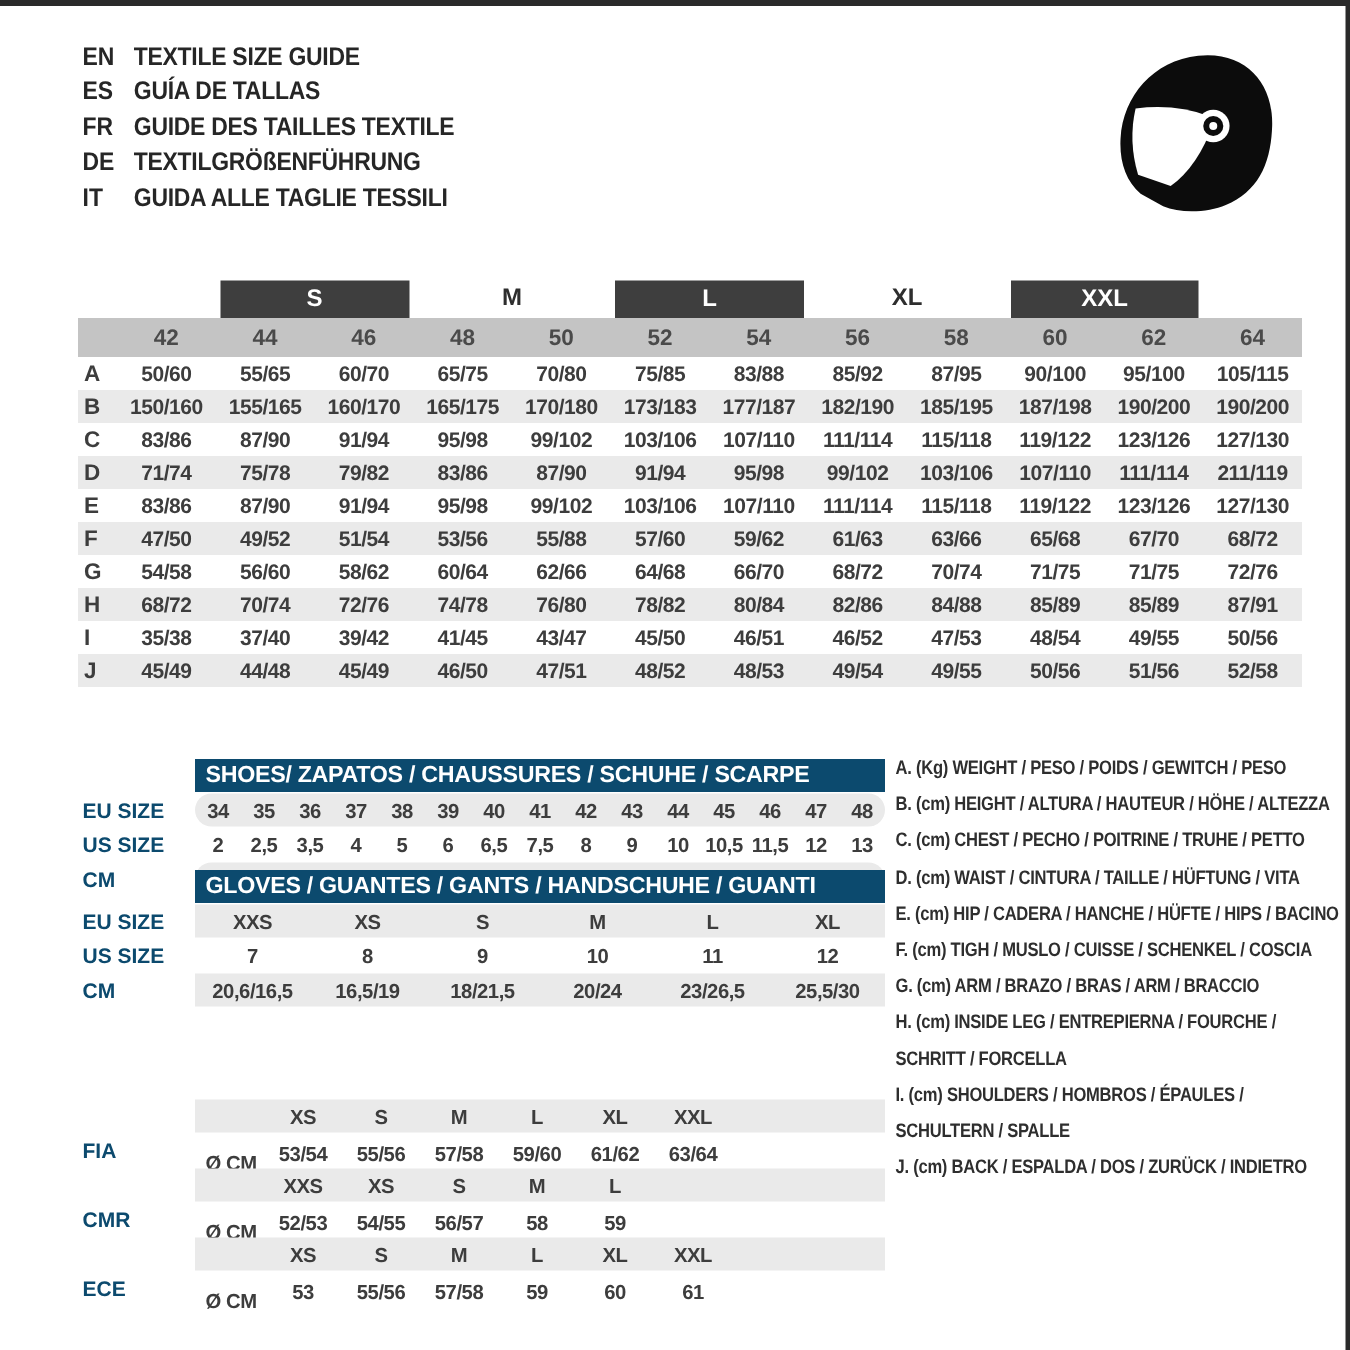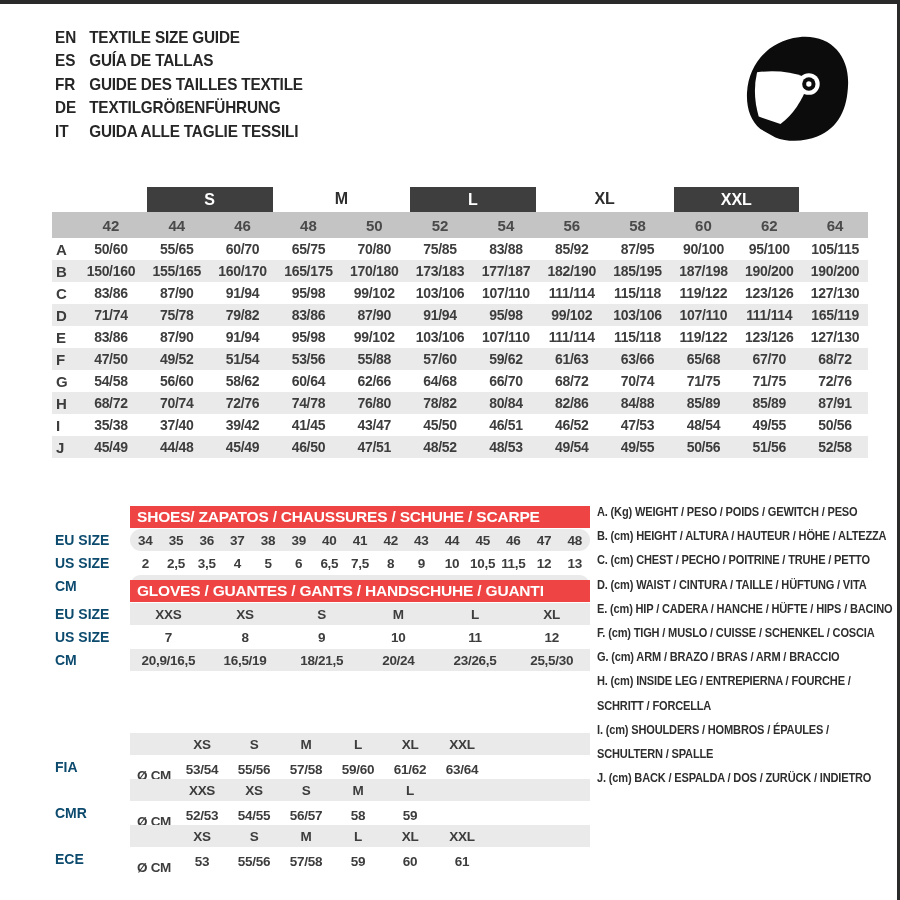--- a/index.html
+++ b/index.html
@@ -30,21 +30,21 @@
             height:25px;line-height:25px;margin:0 3px;}
   .size-plain{color:#2e2e2e;text-align:center;font-weight:bold;font-size:16px;}
   .mt-letter{font-weight:bold;font-size:15px;color:#3d3d3d;padding-left:4px;}
   .mt-cell{text-align:center;font-weight:bold;font-size:14px;color:#3d3d3d;white-space:nowrap;letter-spacing:-.3px;}
   .mt-num{text-align:center;font-weight:bold;font-size:15px;color:#4a4a4a;}
 
   
   .sub-block{position:absolute;left:52px;width:538px;}
   .sub-row{display:flex;height:22px;margin-bottom:1px;align-items:stretch;}
   .sub-label{width:78px;display:flex;align-items:center;font-weight:bold;font-size:14px;color:#0c4a6e;padding-left:3px;box-sizing:border-box;}
-  .sub-title{flex:1;background:#ef4444;color:#fff;font-weight:bold;font-size:15.5px;
+  .sub-title{flex:1;background:#0c4a6e;color:#fff;font-weight:bold;font-size:15.5px;
              display:flex;align-items:center;padding-left:7px;letter-spacing:-.2px;white-space:nowrap;}
   .sub-band{flex:1;display:grid;align-items:center;}
   .shaded{background:#eaeaea;}
   .sub-cell{text-align:center;font-weight:bold;font-size:13.5px;color:#3d3d3d;white-space:nowrap;letter-spacing:-.3px;}
   .cols15{grid-template-columns:repeat(15,1fr);border-radius:11px;}
   .cols6{grid-template-columns:repeat(6,1fr);}
   .colsHelmet{grid-template-columns:46px repeat(6,52px) 1fr;}
   .hel-prefix{text-align:left;padding-left:7px;margin-top:12px;}
 
   
@@ -175,21 +175,21 @@
       <div class="mt-cell">75/78</div>
       <div class="mt-cell">79/82</div>
       <div class="mt-cell">83/86</div>
       <div class="mt-cell">87/90</div>
       <div class="mt-cell">91/94</div>
       <div class="mt-cell">95/98</div>
       <div class="mt-cell">99/102</div>
       <div class="mt-cell">103/106</div>
       <div class="mt-cell">107/110</div>
       <div class="mt-cell">111/114</div>
-      <div class="mt-cell">165/119</div>
+      <div class="mt-cell">211/119</div>
     </div>
     <div class="mt-row">
       <div class="mt-letter">E</div>
       <div class="mt-cell">83/86</div>
       <div class="mt-cell">87/90</div>
       <div class="mt-cell">91/94</div>
       <div class="mt-cell">95/98</div>
       <div class="mt-cell">99/102</div>
       <div class="mt-cell">103/106</div>
       <div class="mt-cell">107/110</div>
@@ -369,21 +369,21 @@
           <div class="sub-cell">8</div>
           <div class="sub-cell">9</div>
           <div class="sub-cell">10</div>
           <div class="sub-cell">11</div>
           <div class="sub-cell">12</div>
         </div>
       </div>
       <div class="sub-row">
         <div class="sub-label">CM</div>
         <div class="sub-band cols6 shaded">
-          <div class="sub-cell">20,9/16,5</div>
+          <div class="sub-cell">20,6/16,5</div>
           <div class="sub-cell">16,5/19</div>
           <div class="sub-cell">18/21,5</div>
           <div class="sub-cell">20/24</div>
           <div class="sub-cell">23/26,5</div>
           <div class="sub-cell">25,5/30</div>
         </div>
       </div>
     </div>
 </div>
 

